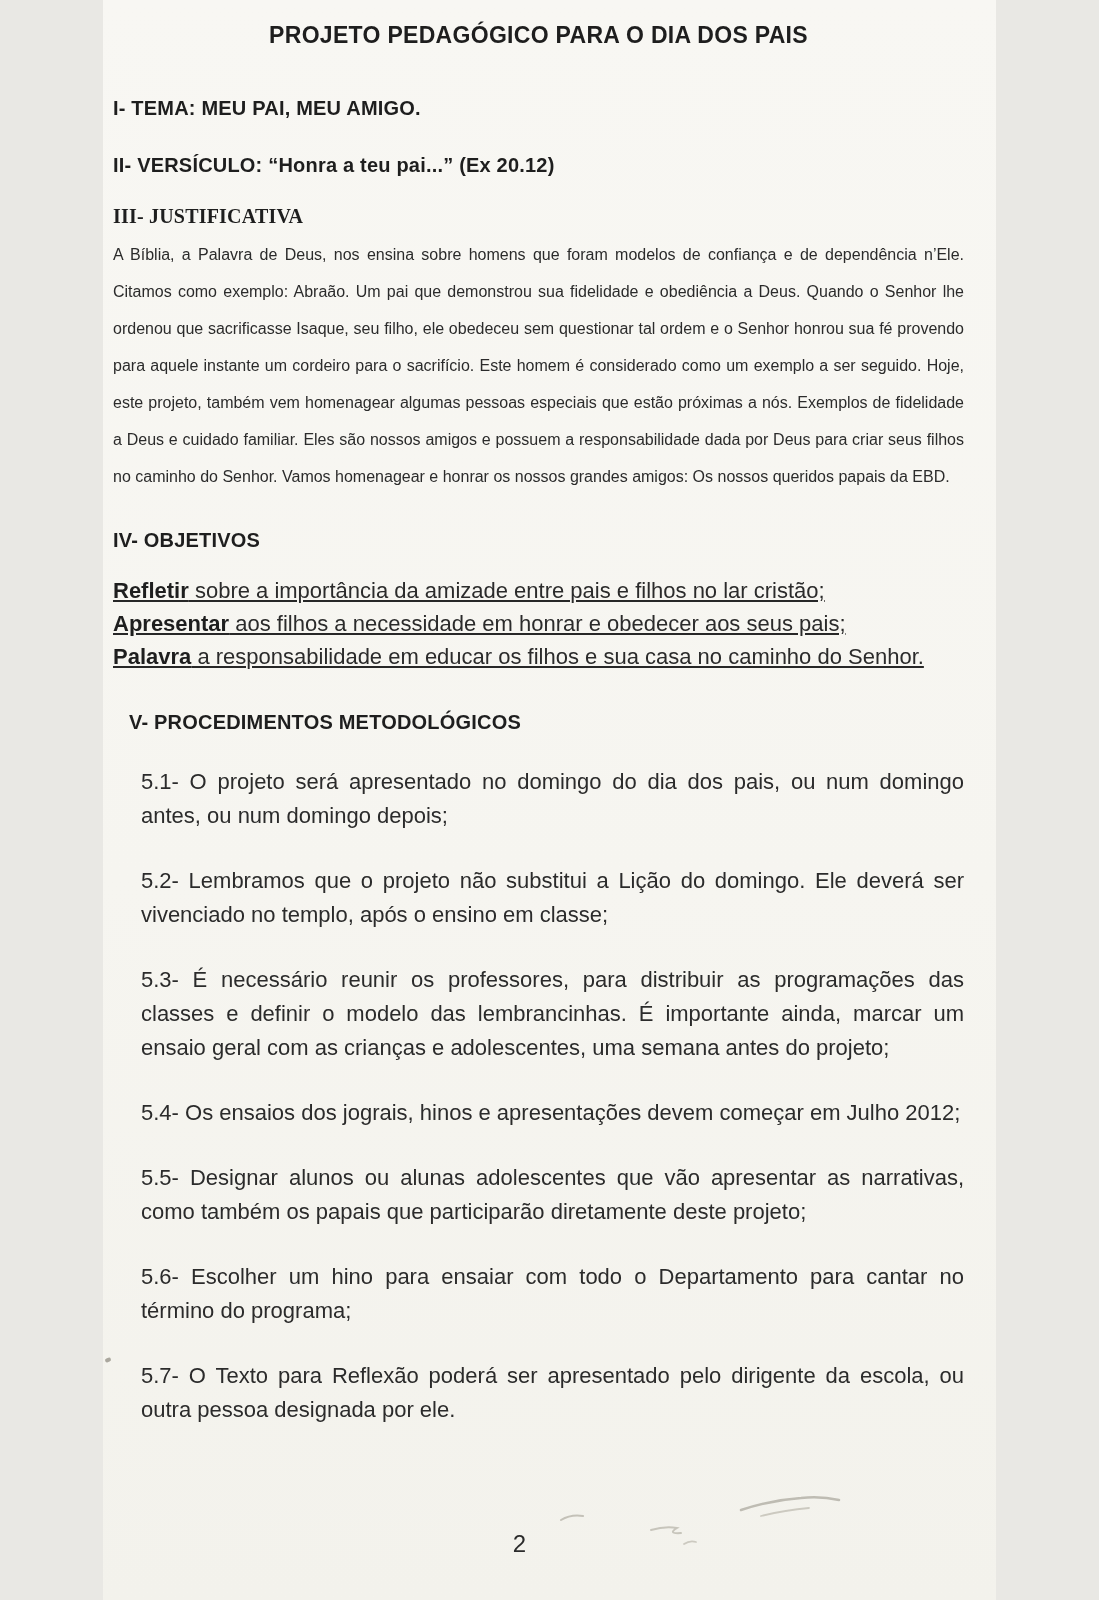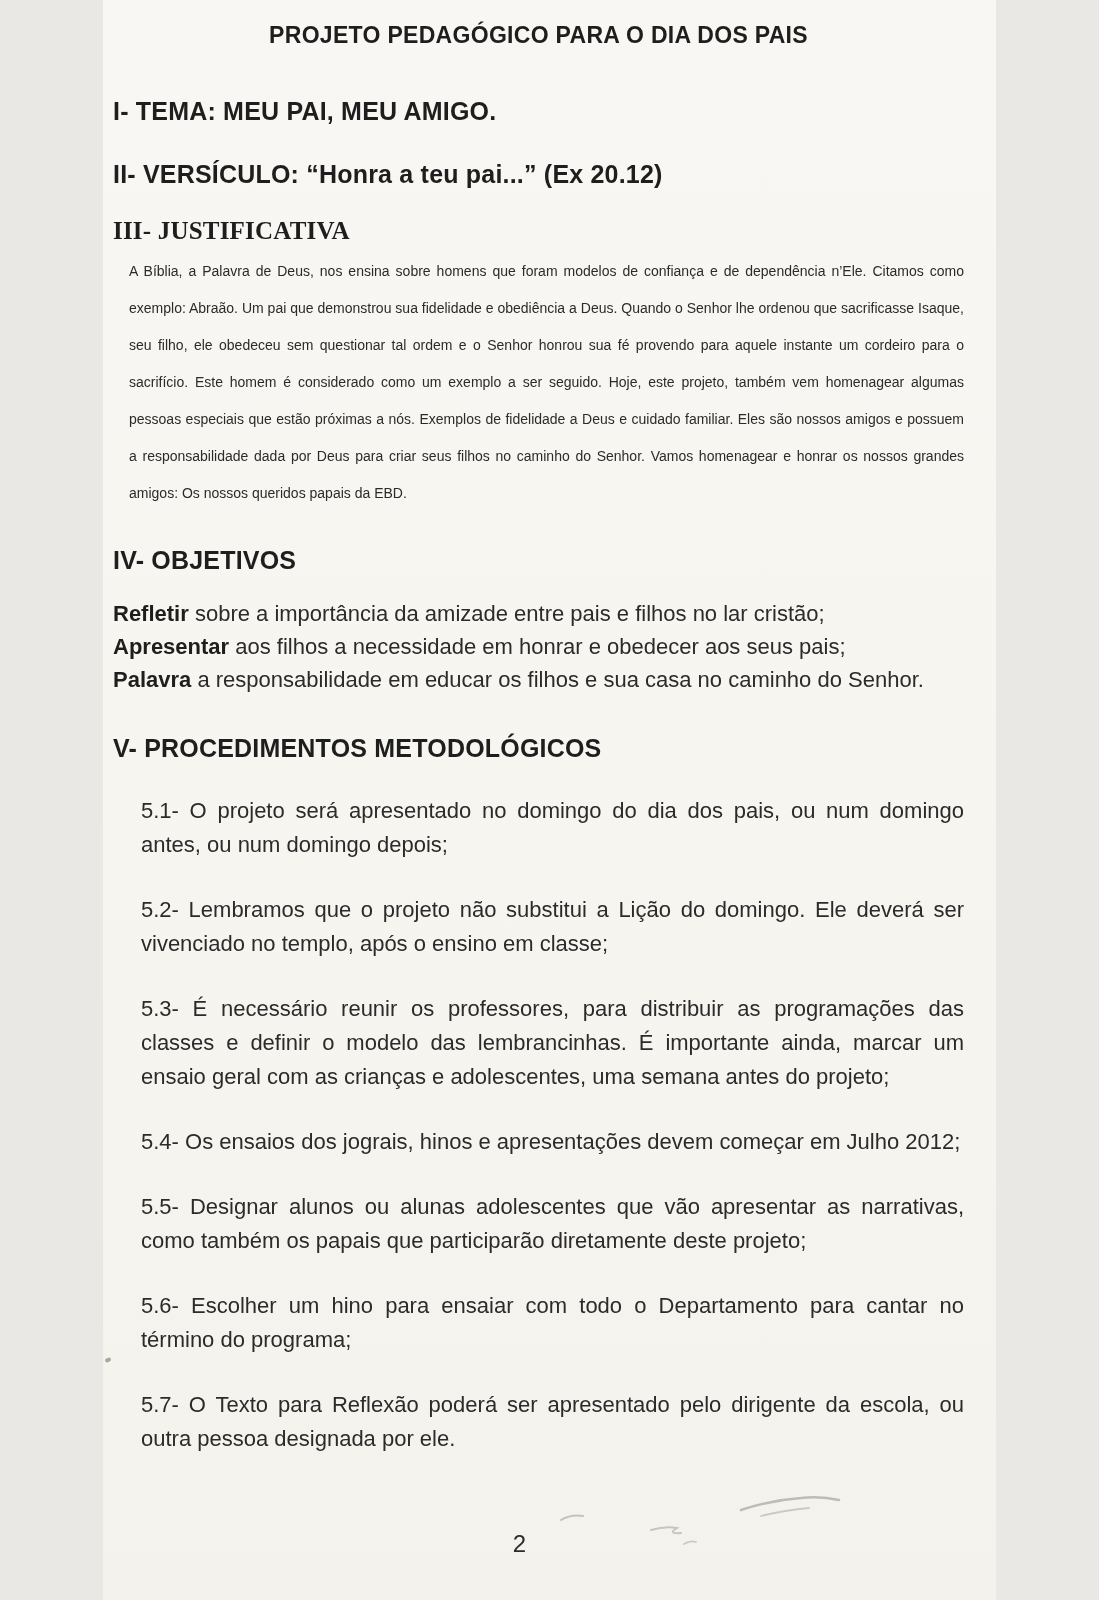--- a/index.html
+++ b/index.html
@@ -22,39 +22,40 @@
     .doc-title {
       margin: 8px 0 0 0;
       font-size: 23px;
       font-weight: 700;
       text-align: center;
       letter-spacing: 0.3px;
       color: #1e1e1e;
     }
     .heading {
       margin: 0;
-      font-size: 25px;
+      font-size: 20px;
       font-weight: 700;
       color: #1e1e1e;
       letter-spacing: 0.2px;
     }
     .heading.tema        { margin-top: 48px; }
     .heading.versiculo   { margin-top: 34px; }
     .heading.justificativa { margin-top: 28px; font-family: Liberation Serif, serif; }
     .heading.objetivos   { margin-top: 34px; }
-    .heading.procedimentos { margin-top: 38px; }
+    .heading.procedimentos { margin-top: 38px; margin-left: 16px; }
     .body-text {
-      margin: 8px 0 0 16px;
-      font-size: 14px;
+      margin: 8px 0 0 0;
+      font-size: 16px;
       line-height: 37px;
       text-align: justify;
       color: #2b2b2b;
     }
     .objetivos-list {
       margin-top: 22px;
+      text-decoration: underline;
     }
     .obj-item {
       margin: 0;
       font-size: 22px;
       line-height: 33px;
       color: #2b2b2b;
     }
     .obj-item strong {
       color: #1e1e1e;
     }

